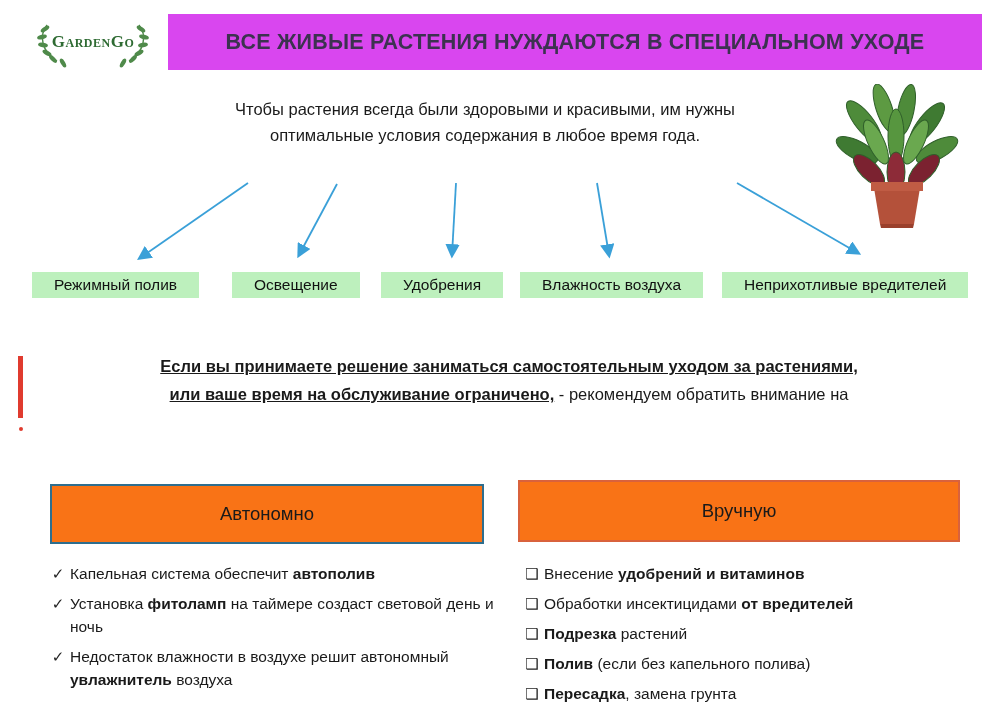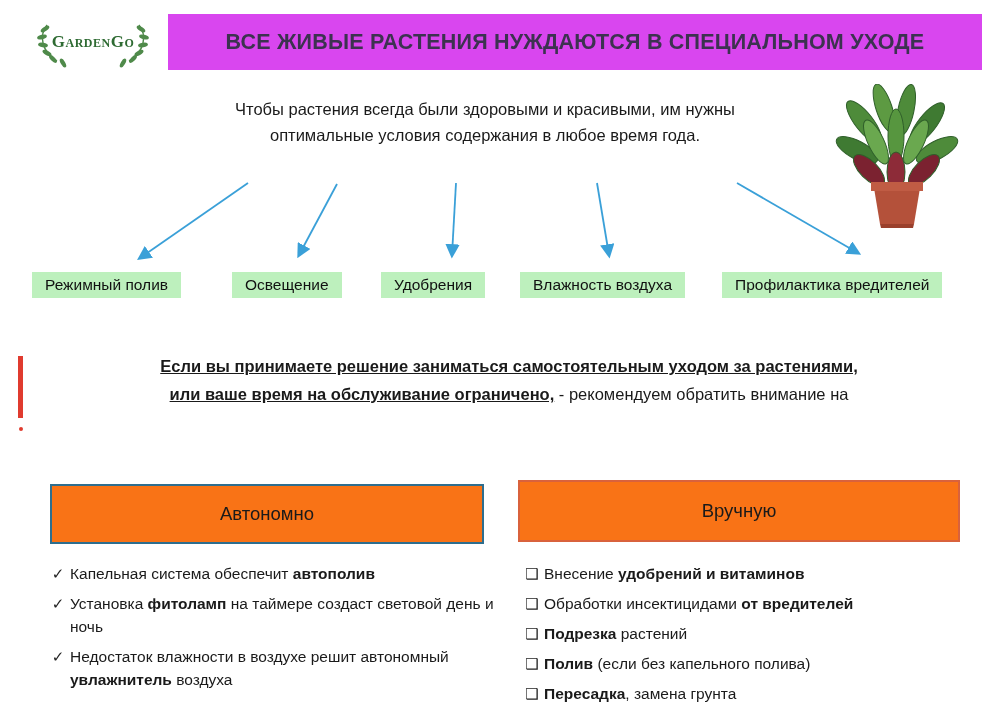--- a/index.html
+++ b/index.html
@@ -111,21 +111,21 @@
     top: 272px;
     width: 950px;
     height: 26px;
   }
   .tag {
     position: absolute;
     background: #bdf0bd;
     font-size: 15.5px;
     line-height: 26px;
     height: 26px;
-    padding: 0 13px;
+    padding: 0 22px;
     white-space: nowrap;
     color: #111;
   }
 
   
   .quote {
     position: absolute;
     left: 18px;
     top: 352px;
     width: 964px;
@@ -280,21 +280,21 @@
     <line x1="597" y1="183" x2="609" y2="255"></line>
     <line x1="737" y1="183" x2="858" y2="253"></line>
   </g>
 </svg>
 
 <div class="tags">
   <div class="tag" style="left:0px;">Режимный полив</div>
   <div class="tag" style="left:200px;">Освещение</div>
   <div class="tag" style="left:349px;">Удобрения</div>
   <div class="tag" style="left:488px;">Влажность воздуха</div>
-  <div class="tag" style="left:690px;">Профилактика вредителей</div>
+  <div class="tag" style="left:690px;">Неприхотливые вредителей</div>
 </div>
 
 <div class="quote">
   <div class="quote-bar"></div>
   <div class="quote-dot"></div>
   <div class="quote-text">
     <span class="b-u">Если вы принимаете решение заниматься самостоятельным уходом за растениями,</span><br>
     <span class="b-u">или ваше время на обслуживание ограничено,</span><span> - рекомендуем обратить внимание на</span><br>
   </div>
 </div>

